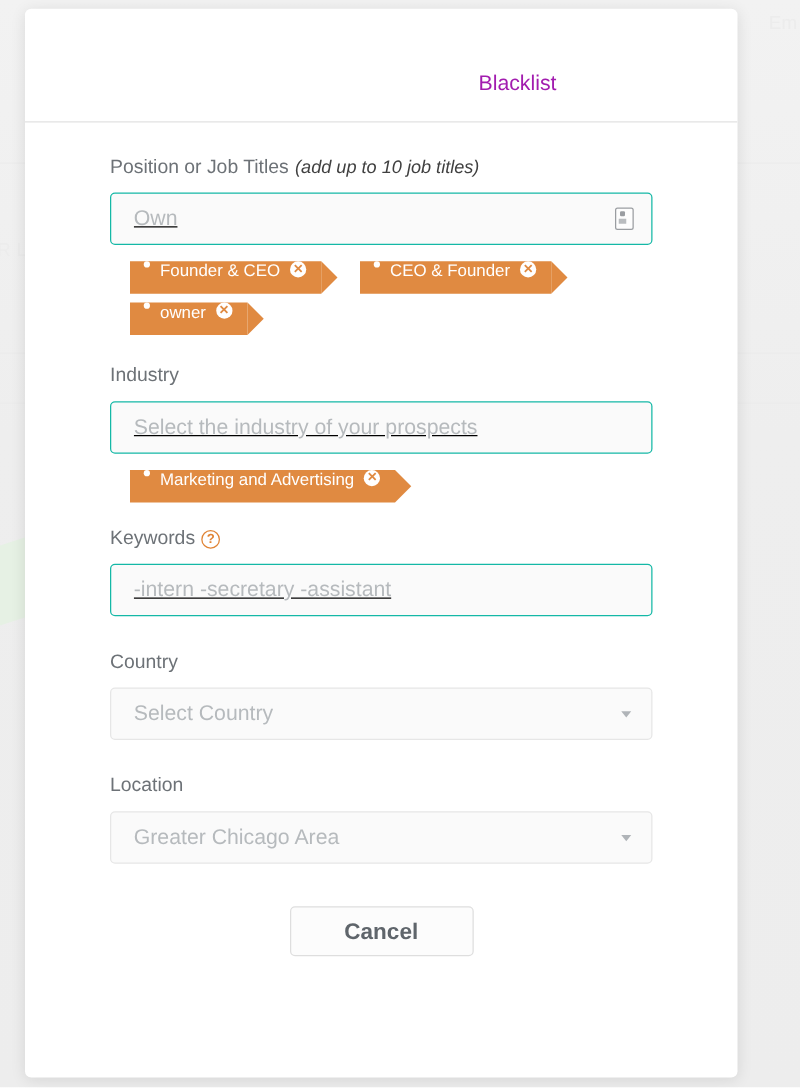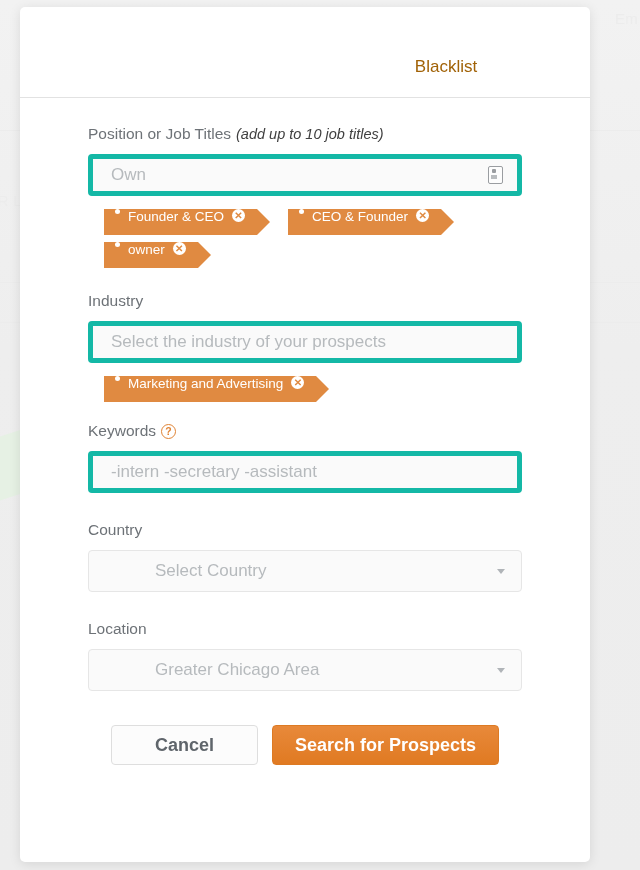--- a/index.html
+++ b/index.html
@@ -87,23 +87,23 @@
     width: 218px;
     background: #ffffff;
     border: 1px solid #e2e2e2;
     border-bottom: none;
     border-top-left-radius: 4px;
     border-top-right-radius: 4px;
     color: #555b62;
     z-index: 3;
   }
   .tab-inactive {
-    left: 266px;
+    left: 234px;
     width: 320px;
-    color: #a16207;
+    color: #a21caf;
     z-index: 2;
   }
 
   
   .modal-body {
     padding: 28px 68px 0 68px;
   }
   .field-label {
     font-size: 15.5px;
     color: #6d7277;
@@ -130,27 +130,28 @@
     line-height: 1;
     font-weight: bold;
     cursor: pointer;
     box-sizing: border-box;
   }
 
   .text-input {
     position: relative;
     height: 42px;
     background: #fafafa;
-    border: 5px solid #14b8a6;
+    border: 1px solid #14b8a6;
     border-radius: 4px;
     display: flex;
     align-items: center;
     padding: 0 14px 0 18px;
     box-sizing: border-box;
     cursor: text;
+    text-decoration: underline;
   }
   .text-input .placeholder {
     font-size: 17px;
     color: #b6babd;
     flex: 1;
     white-space: nowrap;
     overflow: hidden;
   }
   .card-icon {
     width: 13px;
@@ -187,21 +188,20 @@
     display: flex;
     align-items: center;
     padding: 0 16px 0 18px;
     box-sizing: border-box;
     cursor: pointer;
   }
   .select-input .placeholder {
     font-size: 17px;
     color: #b6babd;
     flex: 1;
-    margin-left: 48px;
   }
   .caret {
     width: 0; height: 0;
     border-left: 4px solid transparent;
     border-right: 4px solid transparent;
     border-top: 5px solid #b0b4b8;
     flex: 0 0 auto;
   }
 
   
@@ -384,17 +384,16 @@
     <div class="field-label">
       <span>Location</span>
     </div>
     <div class="select-input">
       <span class="placeholder">Greater Chicago Area</span>
       <span class="caret"></span>
     </div>
 
     <div class="footer">
       <div class="btn btn-cancel">Cancel</div>
-      <div class="btn btn-primary">Search for Prospects</div>
     </div>
 
   </div>
 </div>
 
 </body></html>

